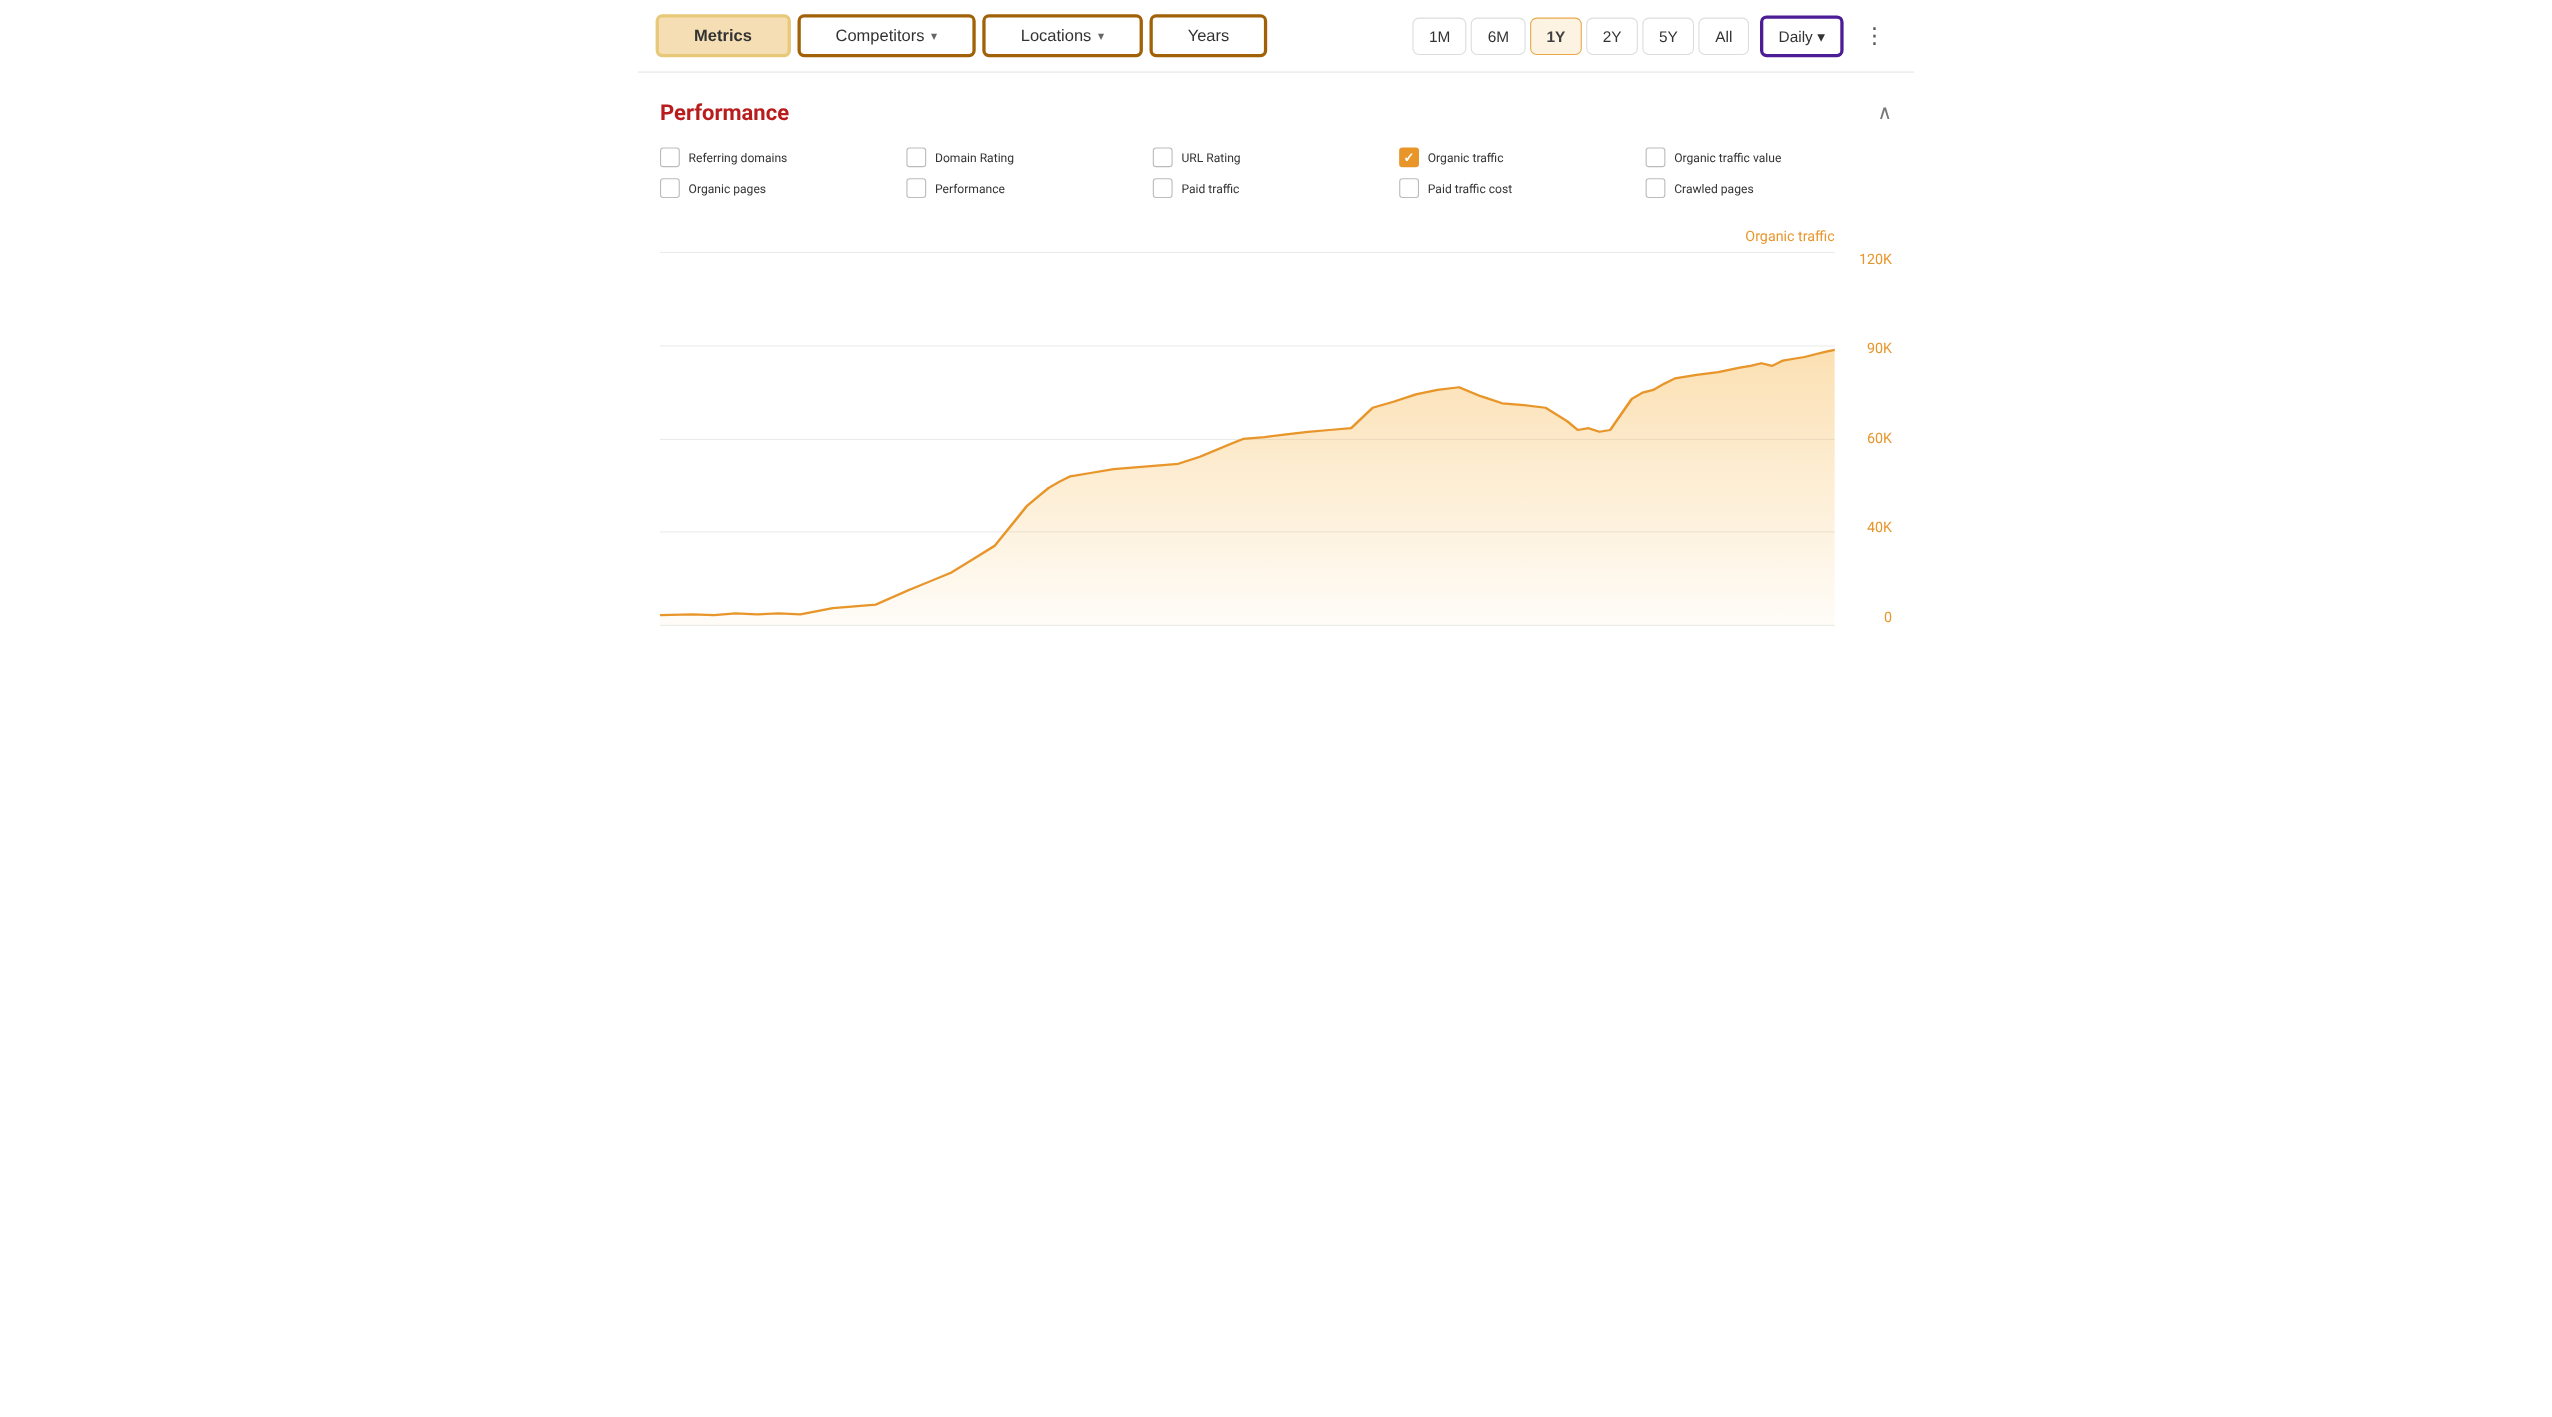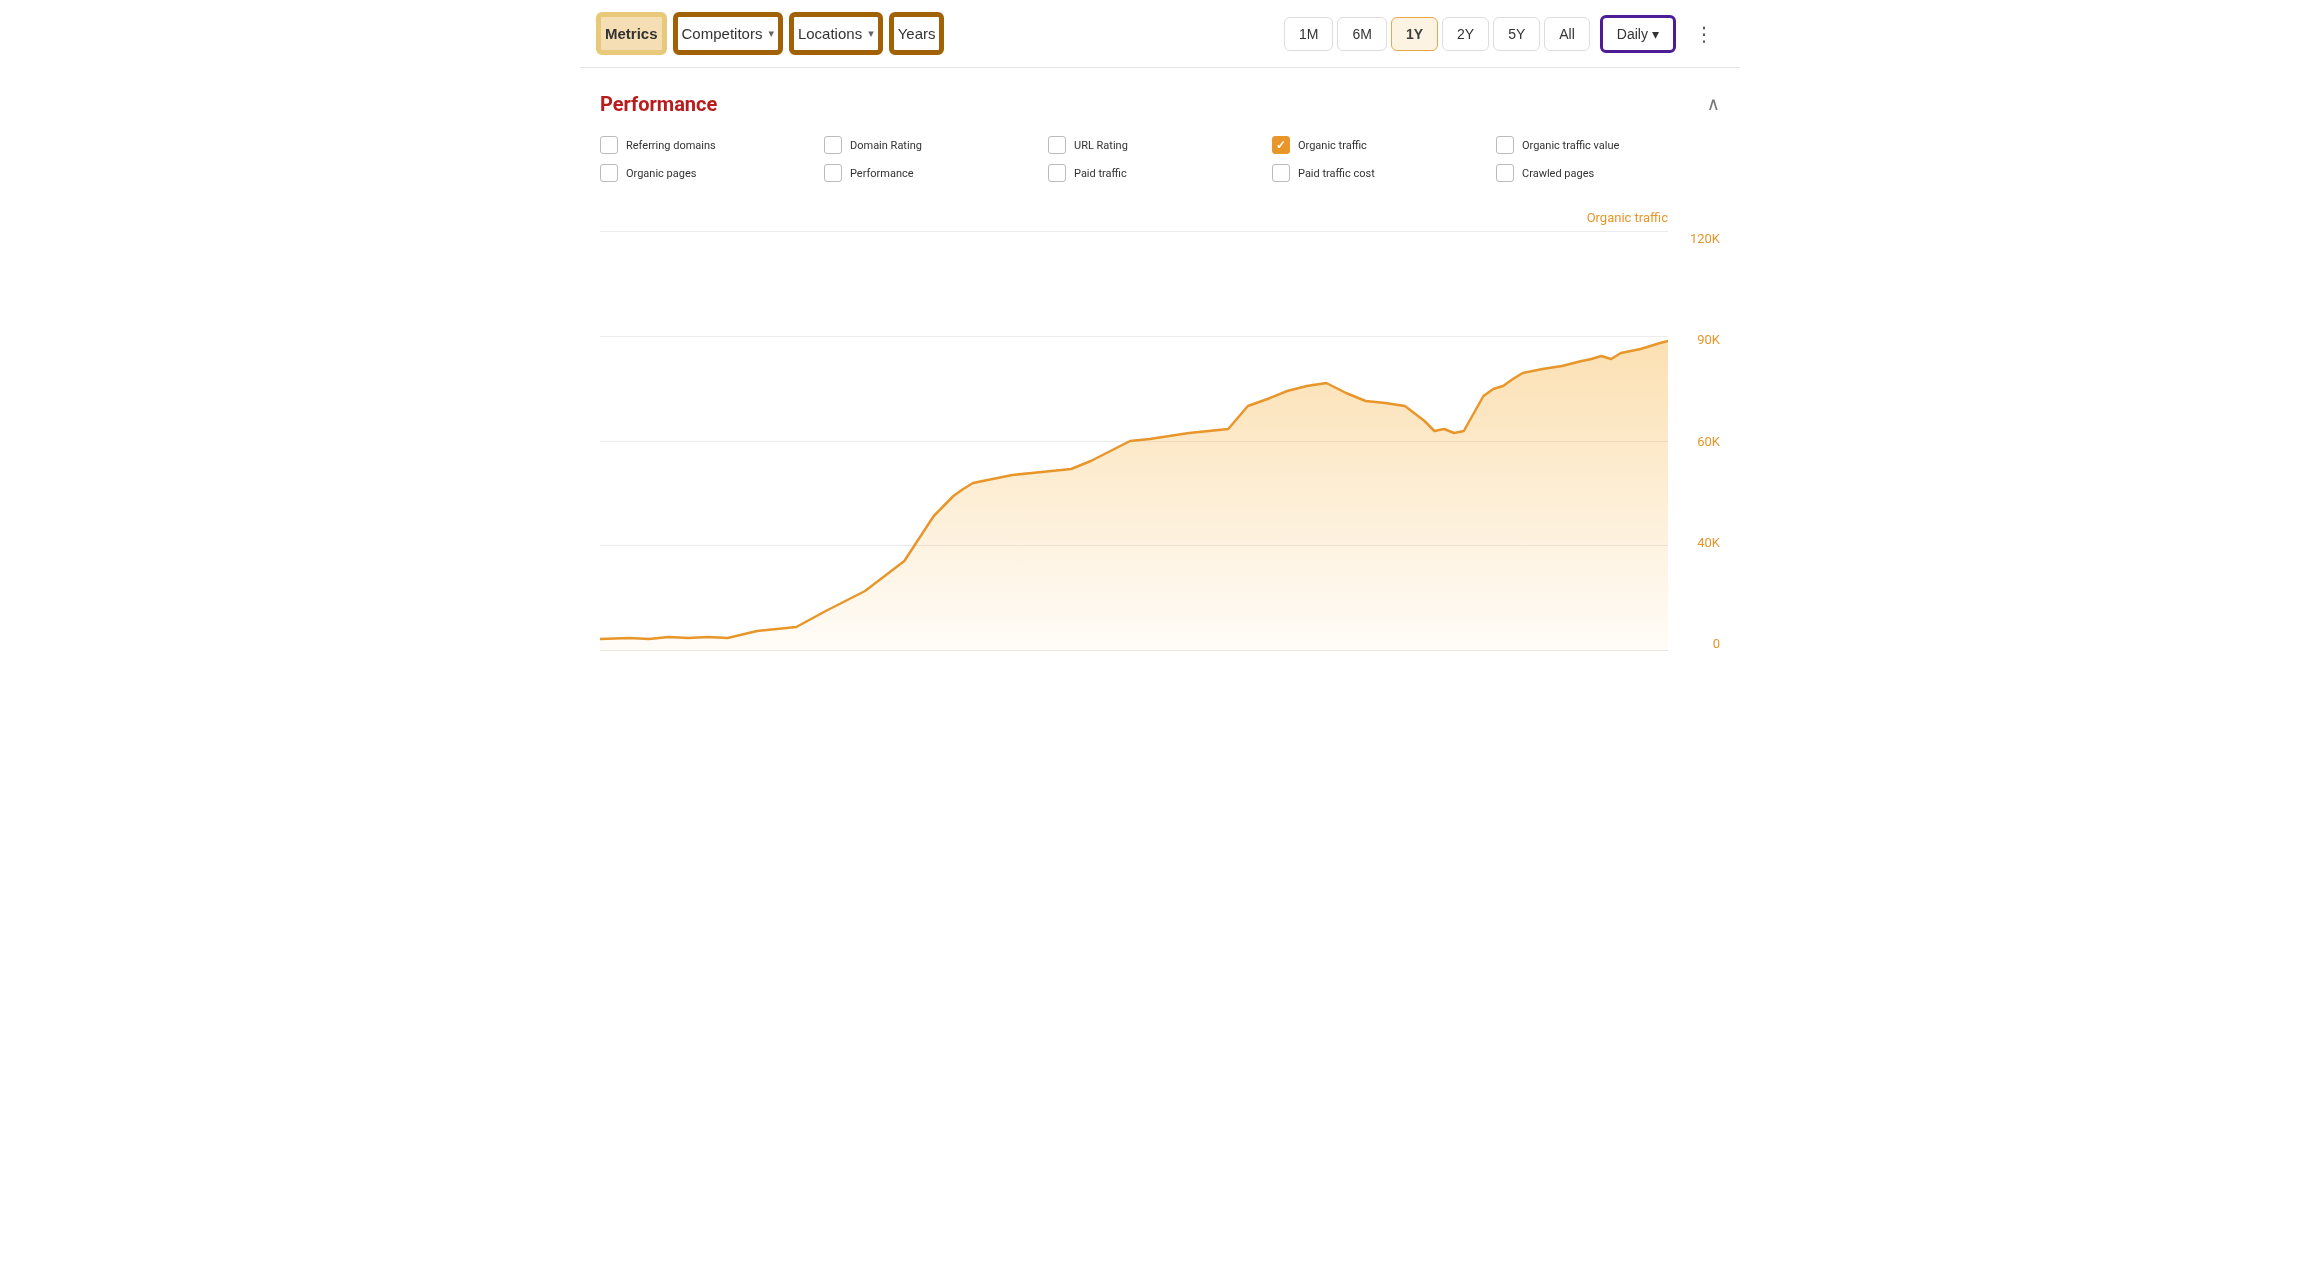--- a/index.html
+++ b/index.html
@@ -18,22 +18,22 @@
       padding: 12px 16px;
       border-bottom: 1px solid #e5e5e5;
       gap: 8px;
     }
     .toolbar-left {
       display: flex;
       align-items: center;
       gap: 6px;
     }
     .tab-btn {
-      padding: 8px 4px;
-      border: 5px solid #a16207;
+      padding: 8px 32px;
+      border: 3px solid #a16207;
       border-radius: 6px;
       background: #fff;
       cursor: pointer;
       font-size: 15px;
       color: #333;
       display: flex;
       align-items: center;
       gap: 6px;
     }
     .tab-btn.active {
@@ -157,21 +157,21 @@
     }
     .chart-label-top {
       text-align: right;
       font-size: 13px;
       color: #e8952a;
       margin-bottom: 6px;
       padding-right: 52px;
     }
     .chart-wrapper {
       position: relative;
-      height: 420px;
+      height: 340px;
       margin-right: 52px;
     }
     .y-axis {
       position: absolute;
       right: -52px;
       top: 0;
       height: 100%;
       display: flex;
       flex-direction: column;
       justify-content: space-between;

